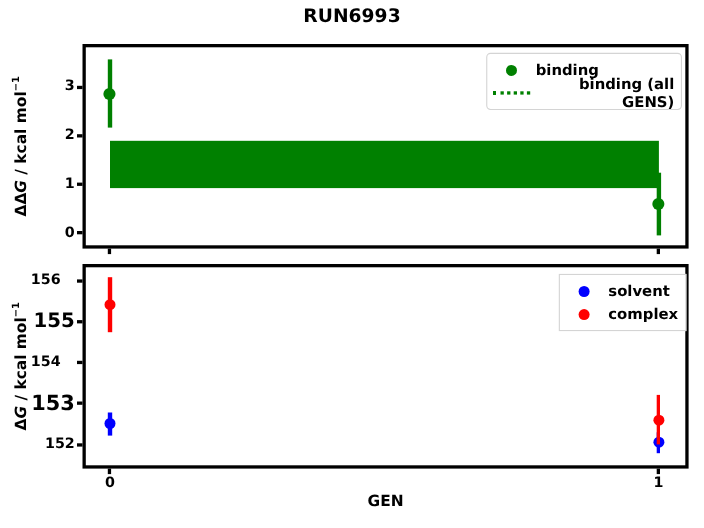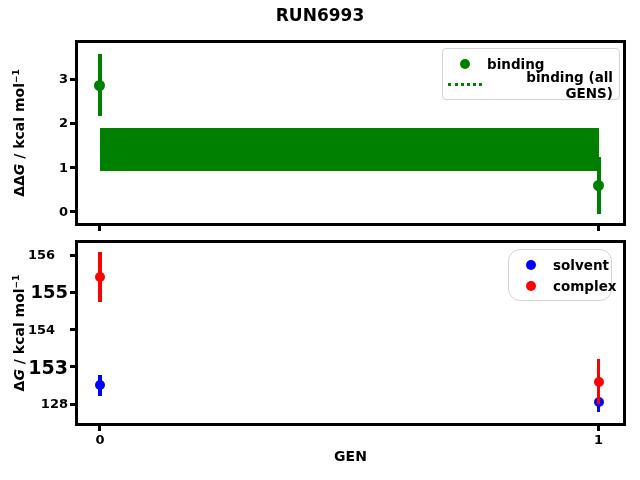--- a/index.html
+++ b/index.html
@@ -60,42 +60,42 @@
           <div style="font-size: 13.5px;">binding</div>
         </div>
         <div style="display: flex; align-items: center; height: 21px;">
           <div style="flex: 0 0 44px; display: flex; justify-content: center; align-items: center;">
             <div style="width: 34px; height: 0px; border-top: 3px dotted rgb(0, 128, 0);"></div>
           </div>
           <div style="font-size: 13.5px; text-align: right;">binding (all GENS)</div>
         </div>
       </div>
       <div style="position: absolute; left: 70px; top: 402.533px; width: 5px; height: 3px; background: rgb(0, 0, 0);"></div>
-      <div style="position: absolute; left: 28px; top: 395.033px; width: 40px; text-align: right; font-size: 13px; line-height: 18px;">128</div>
+      <div style="position: absolute; left: 28px; top: 395.033px; width: 40px; text-align: right; font-size: 13px; line-height: 18px;">152</div>
       <div style="position: absolute; left: 70px; top: 365.343px; width: 5px; height: 3px; background: rgb(0, 0, 0);"></div>
       <div style="position: absolute; left: 28px; top: 357.843px; width: 40px; text-align: right; font-size: 19px; line-height: 18px;">153</div>
       <div style="position: absolute; left: 70px; top: 328.153px; width: 5px; height: 3px; background: rgb(0, 0, 0);"></div>
       <div style="position: absolute; left: 28px; top: 320.653px; width: 40px; text-align: left; font-size: 13px; line-height: 18px;">154</div>
       <div style="position: absolute; left: 70px; top: 290.963px; width: 5px; height: 3px; background: rgb(0, 0, 0);"></div>
       <div style="position: absolute; left: 28px; top: 283.463px; width: 40px; text-align: right; font-size: 18px; line-height: 18px;">155</div>
       <div style="position: absolute; left: 70px; top: 253.773px; width: 5px; height: 3px; background: rgb(0, 0, 0);"></div>
       <div style="position: absolute; left: 28px; top: 246.273px; width: 40px; text-align: left; font-size: 13px; line-height: 18px;">156</div>
       <div style="position: absolute; left: 98.4396px; top: 426px; width: 3px; height: 5px; background: rgb(0, 0, 0);"></div>
       <div style="position: absolute; left: 84.9396px; top: 432px; width: 30px; text-align: center; font-size: 13px;">0</div>
       <div style="position: absolute; left: 597.067px; top: 426px; width: 3px; height: 5px; background: rgb(0, 0, 0);"></div>
       <div style="position: absolute; left: 583.567px; top: 432px; width: 30px; text-align: center; font-size: 13px;">1</div>
       <div style="position: absolute; left: 98.1896px; top: 374.653px; width: 3.5px; height: 21.5702px; background: rgb(0, 0, 255);"></div>
       <div style="position: absolute; left: 94.9396px; top: 380.438px; width: 10px; height: 10px; border-radius: 50%; background: rgb(0, 0, 255);"></div>
       <div style="position: absolute; left: 596.817px; top: 392.504px; width: 3.5px; height: 19.3388px; background: rgb(0, 0, 255);"></div>
       <div style="position: absolute; left: 593.567px; top: 397.174px; width: 10px; height: 10px; border-radius: 50%; background: rgb(0, 0, 255);"></div>
       <div style="position: absolute; left: 98.1896px; top: 251.926px; width: 3.5px; height: 49.8347px; background: rgb(255, 0, 0);"></div>
       <div style="position: absolute; left: 94.9396px; top: 271.843px; width: 10px; height: 10px; border-radius: 50%; background: rgb(255, 0, 0);"></div>
       <div style="position: absolute; left: 596.817px; top: 359.405px; width: 3.5px; height: 44.6281px; background: rgb(255, 0, 0);"></div>
       <div style="position: absolute; left: 593.567px; top: 376.719px; width: 10px; height: 10px; border-radius: 50%; background: rgb(255, 0, 0);"></div>
-      <div style="position: absolute; left: 508px; top: 249px; width: 104px; box-sizing: border-box; background: rgb(255, 255, 255); border: 1.2px solid rgb(212, 212, 212); border-radius: 12px; padding: 4px 6px 4px 0px;">
+      <div style="position: absolute; left: 508px; top: 249px; width: 116px; box-sizing: border-box; background: rgb(255, 255, 255); border: 1.2px solid rgb(212, 212, 212); border-radius: 0; padding: 4px 6px 4px 0px;">
         <div style="display: flex; align-items: center; height: 21px;">
           <div style="flex: 0 0 44px; display: flex; justify-content: center; align-items: center;">
             <div style="width: 10px; height: 10px; border-radius: 50%; background: rgb(0, 0, 255);"></div>
           </div>
           <div style="font-size: 13.5px;">solvent</div>
         </div>
         <div style="display: flex; align-items: center; height: 21px;">
           <div style="flex: 0 0 44px; display: flex; justify-content: center; align-items: center;">
             <div style="width: 10px; height: 10px; border-radius: 50%; background: rgb(255, 0, 0);"></div>
           </div>

